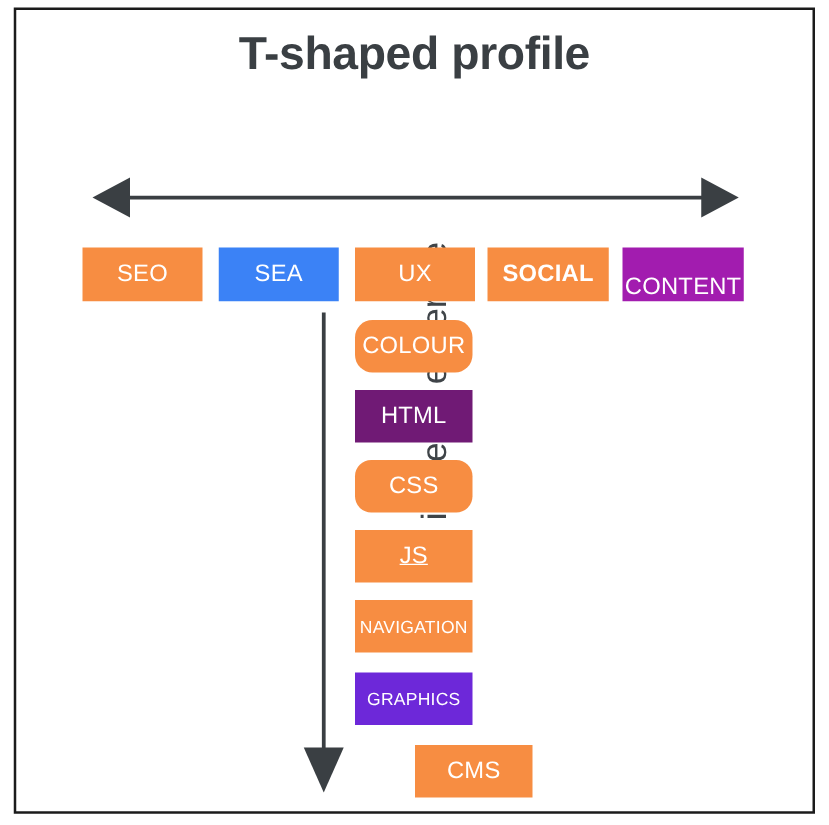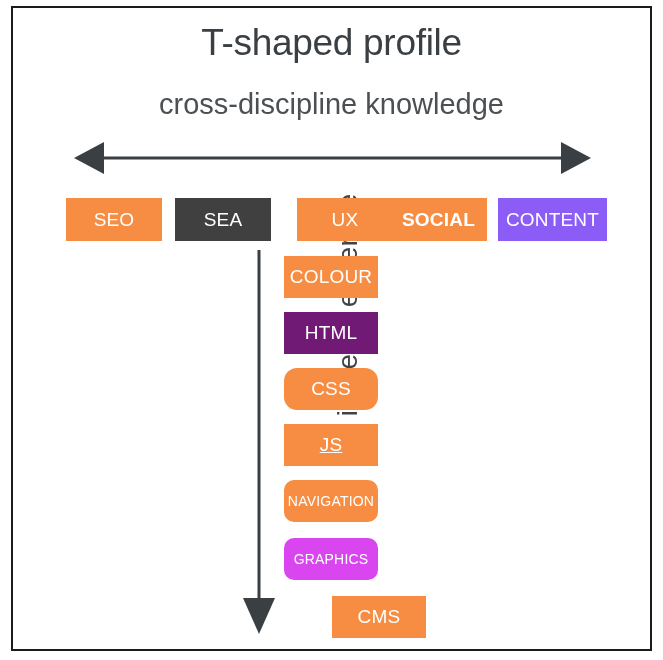--- a/index.html
+++ b/index.html
@@ -28,21 +28,21 @@
     box-sizing: border-box;
     pointer-events: none;
   }
   .title {
     position: absolute;
     left: 0;
     top: 22px;
     width: 663px;
     text-align: center;
     font-size: 37px;
-    font-weight: normal;
+    font-weight: bold;
     color: #3a3f43;
     letter-spacing: -0.3px;
     white-space: nowrap;
   }
   .subtitle {
     position: absolute;
     left: 0;
     top: 88px;
     width: 663px;
     text-align: center;
@@ -97,33 +97,31 @@
     font-size: 19px;
   }
   .v-col .box {
     left: 284px;
     width: 94px;
     height: 42px;
     font-size: 19px;
   }
   .v-col .box.small {
     font-size: 14px;
-    border-radius: 10px;
   }
 </style>
 </head>
 <body>
 
 <div id="canvas">
 
   <div class="frame-border"></div>
 
   <div class="title">T-shaped profile</div>
 
-  <div class="subtitle">cross-discipline knowledge</div>
 
   <div class="h-arrow">
     <svg width="525" height="44" viewBox="0 0 525 44" xmlns="http://www.w3.org/2000/svg">
       <line x1="28" y1="22" x2="497" y2="22" stroke="#3a3f43" stroke-width="3"></line>
       <polygon points="4,22 34,6 34,38" fill="#3a3f43"></polygon>
       <polygon points="521,22 491,6 491,38" fill="#3a3f43"></polygon>
     </svg>
   </div>
 
   <div class="v-arrow">
@@ -132,51 +130,51 @@
       <polygon points="21,388 5,352 37,352" fill="#3a3f43"></polygon>
     </svg>
   </div>
 
   <div class="v-label">in-depth expertise</div>
 
   <div class="h-row">
     <div class="box" style="left: 66px; width: 96px; background: rgb(247, 141, 66);">
       <span>SEO</span>
     </div>
-    <div class="box" style="left: 175px; width: 96px; background: #404040; text-align: center;">
+    <div class="box" style="left: 175px; width: 96px; background: #3b82f6; text-align: center;">
       <span>SEA</span>
     </div>
-    <div class="box" style="left: 297px; width: 96px; background: rgb(247, 141, 66);">
+    <div class="box" style="left: 284px; width: 96px; background: rgb(247, 141, 66);">
       <span>UX</span>
     </div>
     <div class="box" style="left: 390px; width: 97px; background: rgb(247, 141, 66); font-weight: bold;">
       <span>SOCIAL</span>
     </div>
-    <div class="box" style="left: 498px; width: 109px; background: #8b5cf6;">
+    <div class="box" style="left: 498px; width: 97px; background: #a21caf; align-items: flex-end;">
       <span>CONTENT</span>
     </div>
   </div>
 
   <div class="v-col">
-    <div class="box" style="top: 256px; background: rgb(247, 141, 66);">
+    <div class="box" style="top: 256px; background: rgb(247, 141, 66); border-radius: 14px;">
       <span>COLOUR</span>
     </div>
     <div class="box" style="top: 312px; background: #701a75;">
       <span>HTML</span>
     </div>
     <div class="box" style="top: 368px; background: rgb(247, 141, 66); border-radius: 13px;">
       <span>CSS</span>
     </div>
     <div class="box" style="top: 424px; background: rgb(247, 141, 66); text-decoration: underline;">
       <span>JS</span>
     </div>
     <div class="box small" style="top: 480px; background: rgb(247, 141, 66);">
       <span>NAVIGATION</span>
     </div>
-    <div class="box small" style="top: 538px; background: #d946ef;">
+    <div class="box small" style="top: 538px; background: #6d28d9;">
       <span>GRAPHICS</span>
     </div>
     <div class="box" style="top: 596px; background: rgb(247, 141, 66); margin-left: 48px;">
       <span>CMS</span>
     </div>
   </div>
 
 </div>
 
 </body></html>

